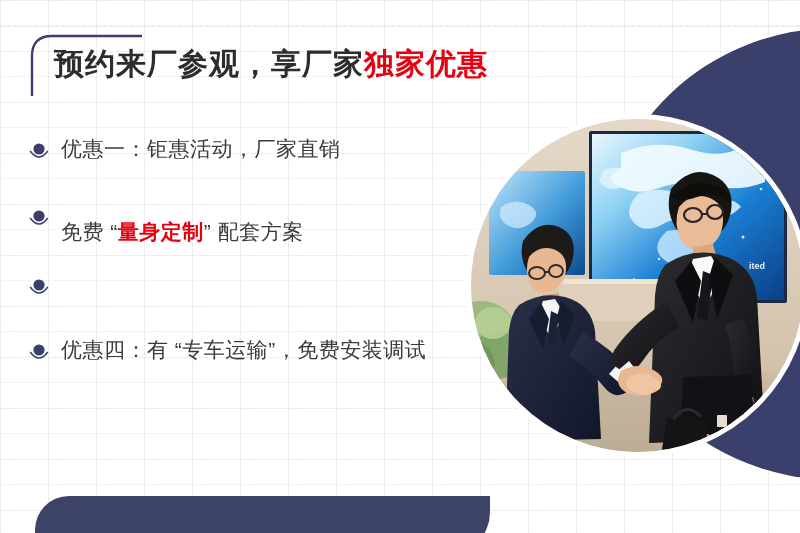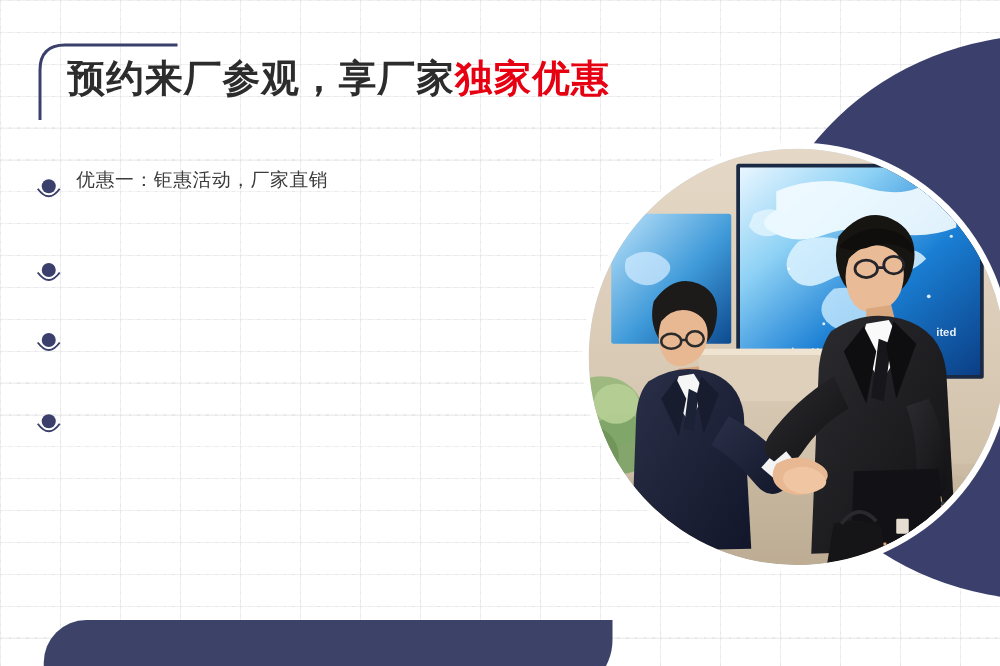--- a/index.html
+++ b/index.html
@@ -120,21 +120,21 @@
     margin-bottom:0;
   }
   .bullet-mark {
     flex:0 0 auto;
     width:22px; height:26px;
     margin-top:3px;
     margin-right:11px;
   }
   .bullet-body {
     flex:1 1 auto;
-    font-size:15px;
+    font-size:21px;
     color:#3b3b3b;
     line-height:1.25;
     letter-spacing:0.5px;
     white-space:nowrap;
   }
   .bullet-line2 {
     font-size:21px;
     color:#3b3b3b;
     line-height:1.25;
     letter-spacing:0.5px;
@@ -340,36 +340,38 @@
     </div>
 
     <div class="sp-1"></div>
 
     <div class="bullet-row">
       <svg class="bullet-mark" viewBox="0 0 22 26">
         <circle cx="11" cy="10" r="5.6" fill="#3a3f6b"></circle>
         <path d="M2.2 12 Q11 24 19.8 12" fill="none" stroke="#3a3f6b" stroke-width="1.5"></path>
       </svg>
       <div>
+        <div class="bullet-line2"><span>免费 “</span><span class="em-red">量身定制</span><span>” 配套方案</span></div>
       </div>
     </div>
 
     <div class="sp-2"></div>
 
     <div class="bullet-row">
       <svg class="bullet-mark" viewBox="0 0 22 26">
         <circle cx="11" cy="10" r="5.6" fill="#3a3f6b"></circle>
         <path d="M2.2 12 Q11 24 19.8 12" fill="none" stroke="#3a3f6b" stroke-width="1.5"></path>
       </svg>
     </div>
 
     <div class="sp-3"></div>
 
     <div class="bullet-row">
       <svg class="bullet-mark" viewBox="0 0 22 26">
         <circle cx="11" cy="10" r="5.6" fill="#3a3f6b"></circle>
         <path d="M2.2 12 Q11 24 19.8 12" fill="none" stroke="#3a3f6b" stroke-width="1.5"></path>
       </svg>
+      <div class="bullet-body">优惠四：有 “专车运输”，免费安装调试</div>
     </div>
 
   </div>
 
 </div>
 
 </body></html>

